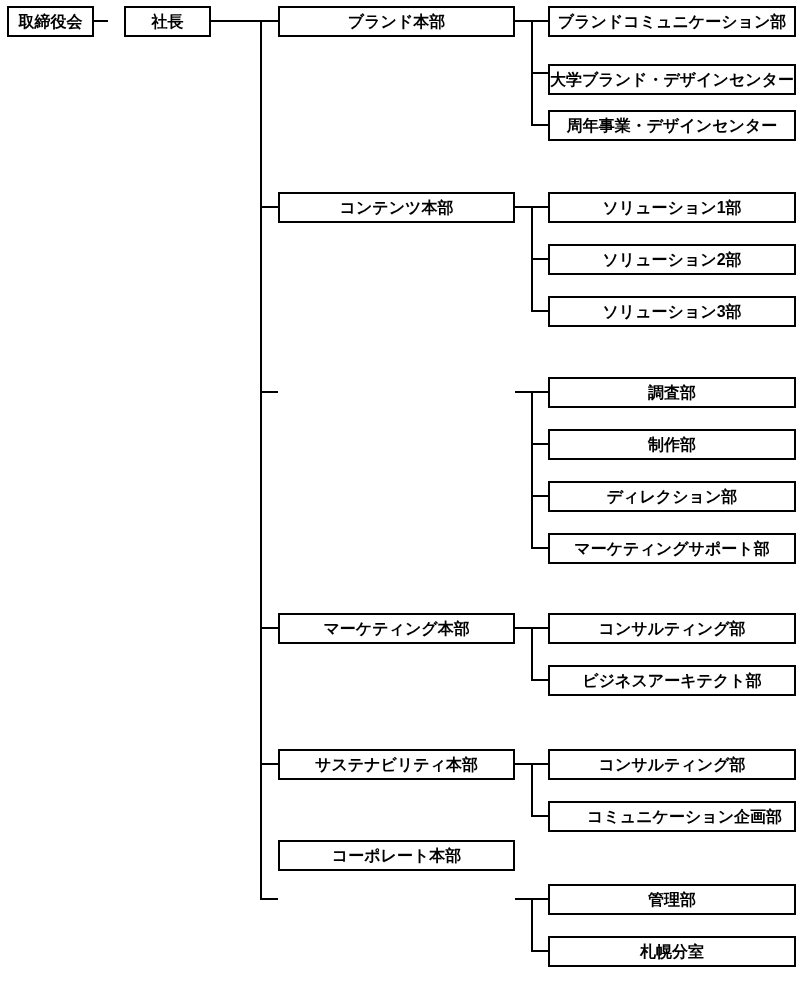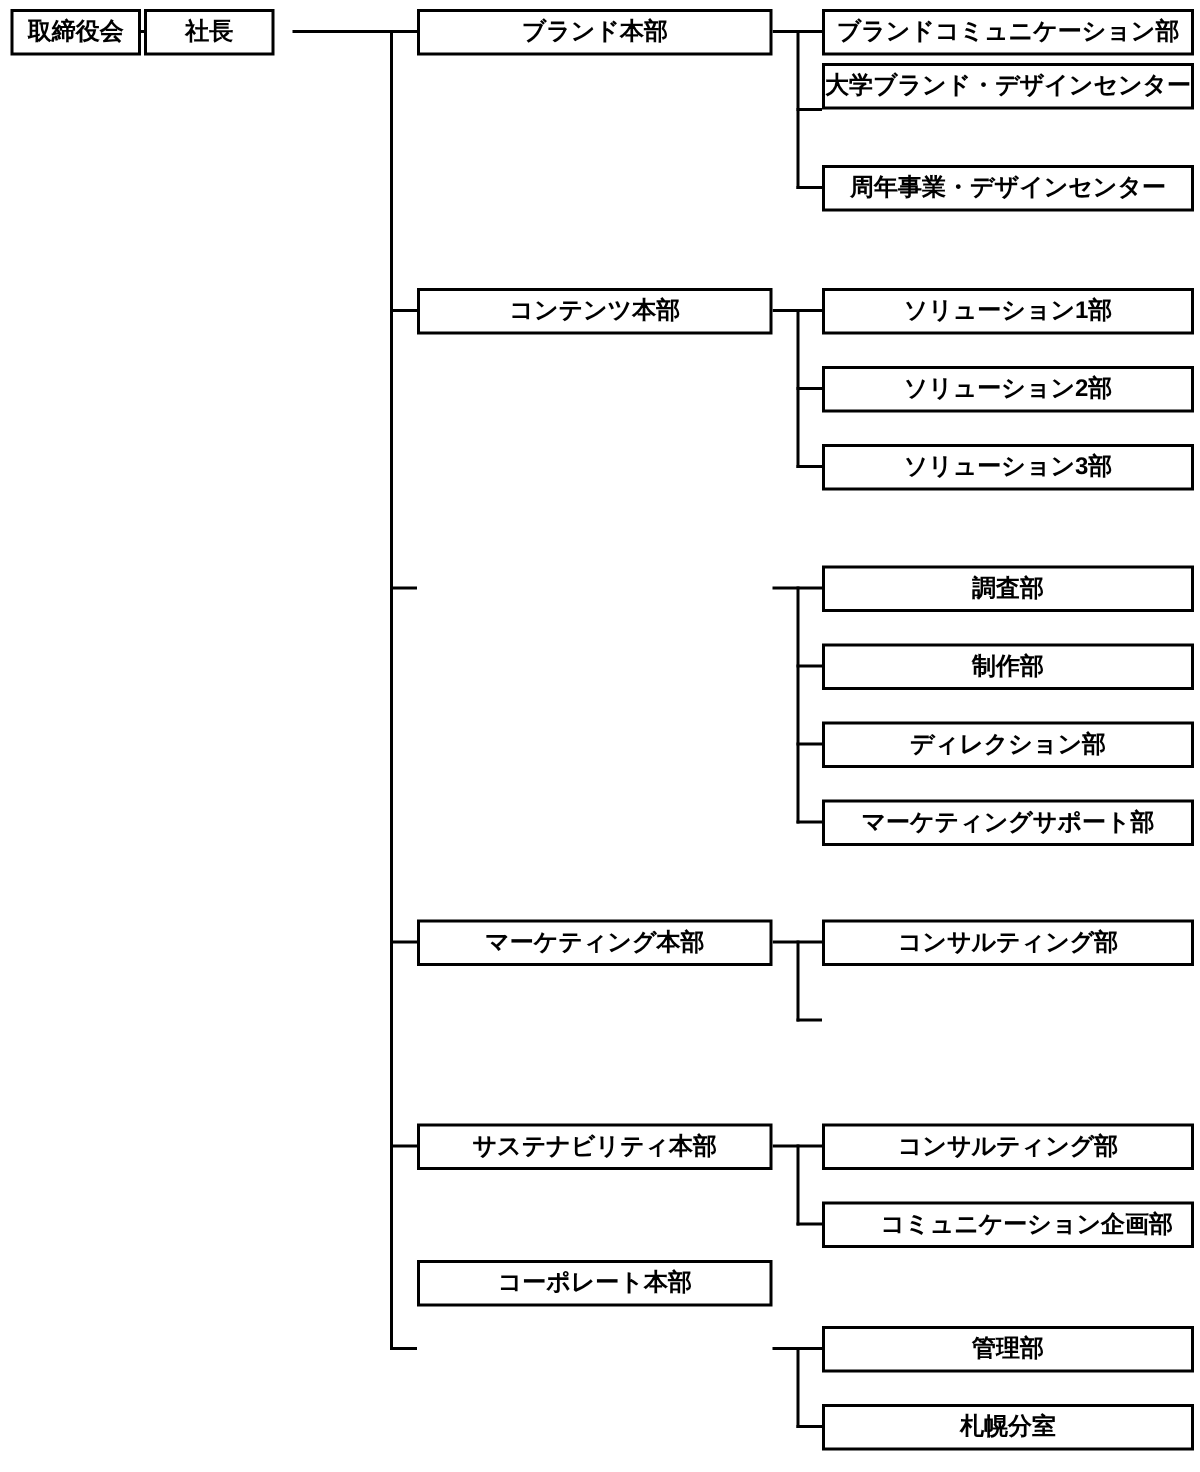--- a/index.html
+++ b/index.html
@@ -51,42 +51,43 @@
     background: var(--connector);
     z-index: 1;
   }
 </style>
 </head>
 <body>
 
 <div class="canvas">
 
   <div class="box small" style="left:7px; top:6px;">取締役会</div>
-  <div class="box small" style="left:96px; top:6px;">社長</div>
+  <div class="box small" style="left:124px; top:6px;">社長</div>
 
   <div class="box division" style="top:6px;">ブランド本部</div>
   <div class="box division" style="top:192px;">コンテンツ本部</div>
   <div class="box division" style="top:613px;">マーケティング本部</div>
   <div class="box division" style="top:749px;">サステナビリティ本部</div>
   <div class="box division" style="top:840px;text-align:center;">コーポレート本部</div>
 
   <div class="box dept" style="top:6px;">ブランドコミュニケーション部</div>
-  <div class="box dept" style="top:42px;">大学ブランド・デザインセンター</div>
+  <div class="box dept" style="top:64px;">大学ブランド・デザインセンター</div>
   <div class="box dept" style="top:110px;">周年事業・デザインセンター</div>
 
   <div class="box dept" style="top:192px;">ソリューション1部</div>
   <div class="box dept" style="top:244px;text-align:center;">ソリューション2部</div>
   <div class="box dept" style="top:296px;">ソリューション3部</div>
 
   <div class="box dept" style="top:377px;">調査部</div>
   <div class="box dept" style="top:429px;">制作部</div>
   <div class="box dept" style="top:481px;">ディレクション部</div>
   <div class="box dept" style="top:533px;">マーケティングサポート部</div>
 
   <div class="box dept" style="top:613px;">コンサルティング部</div>
+  <div class="box dept" style="top:665px;">ビジネスアーキテクト部</div>
 
   <div class="box dept" style="top:749px;">コンサルティング部</div>
   <div class="box dept" style="top:801px;padding-left:25px;">コミュニケーション企画部</div>
 
   <div class="box dept" style="top:884px;">管理部</div>
   <div class="box dept" style="top:936px;">札幌分室</div>
 
   <div class="hline" style="left:94px;  top:20px; width:14px;"></div>
   <div class="hline" style="left:195px; top:20px; width:83px;"></div>
   <div class="vline" style="left:260px; top:20px; height:880px;"></div>

